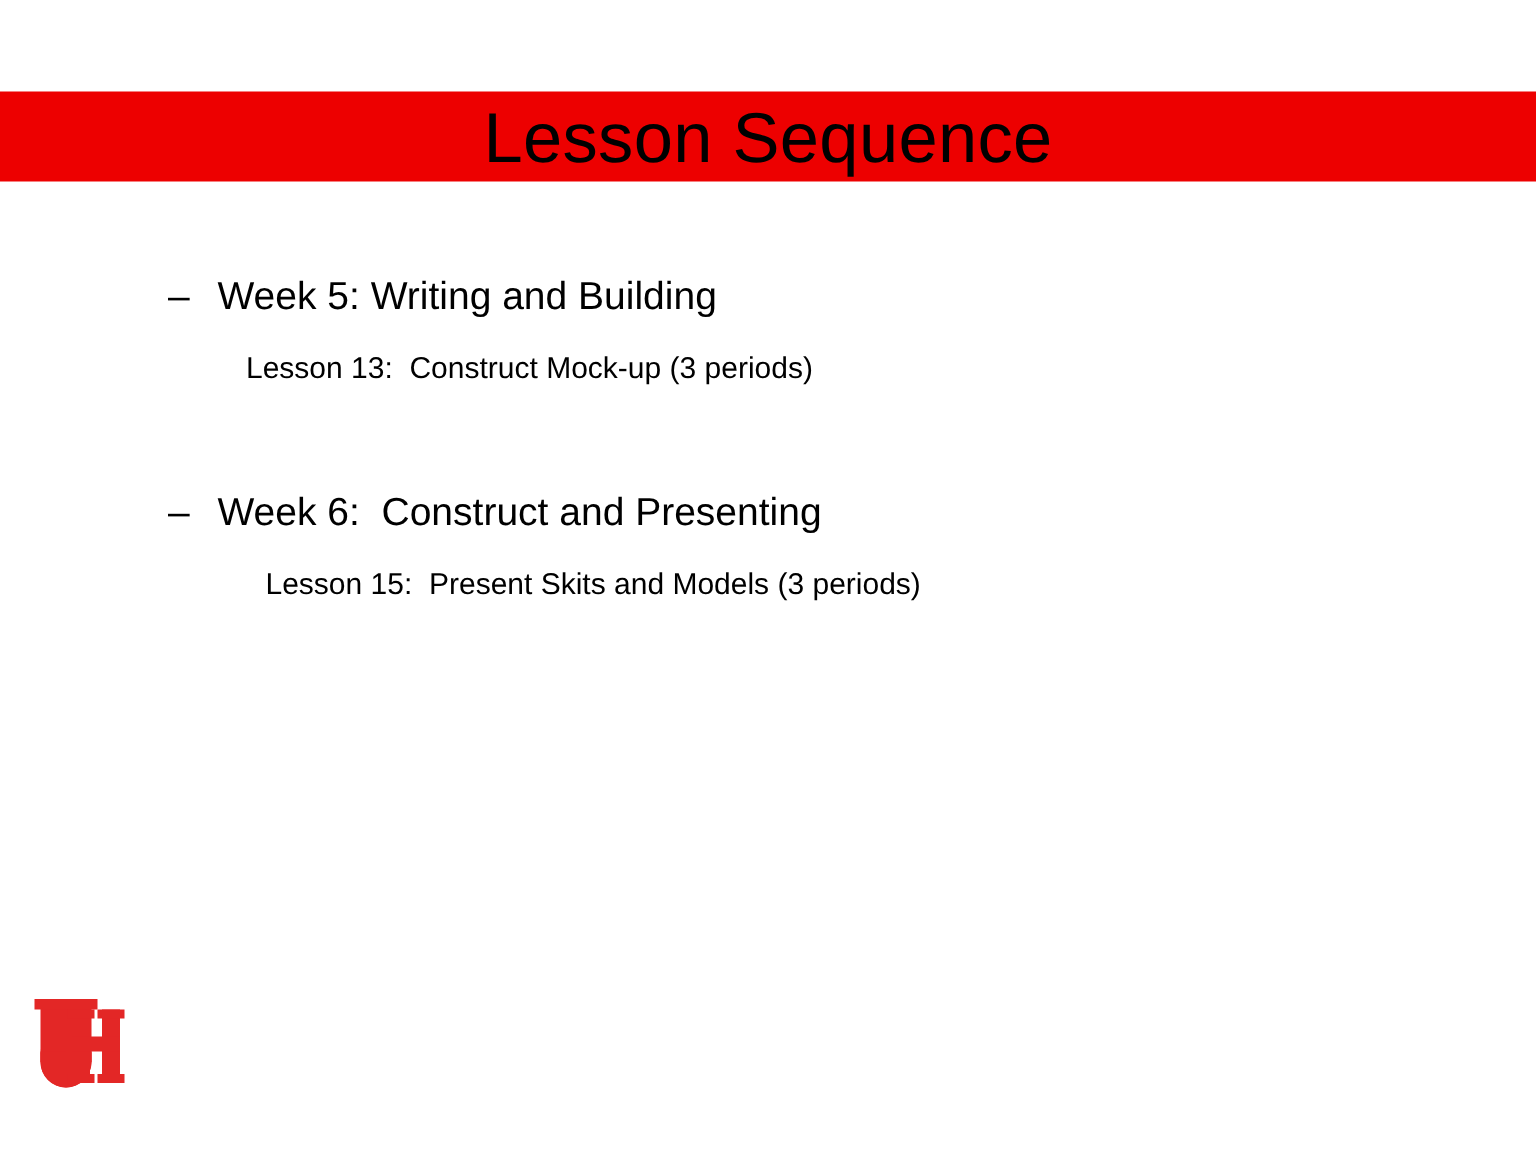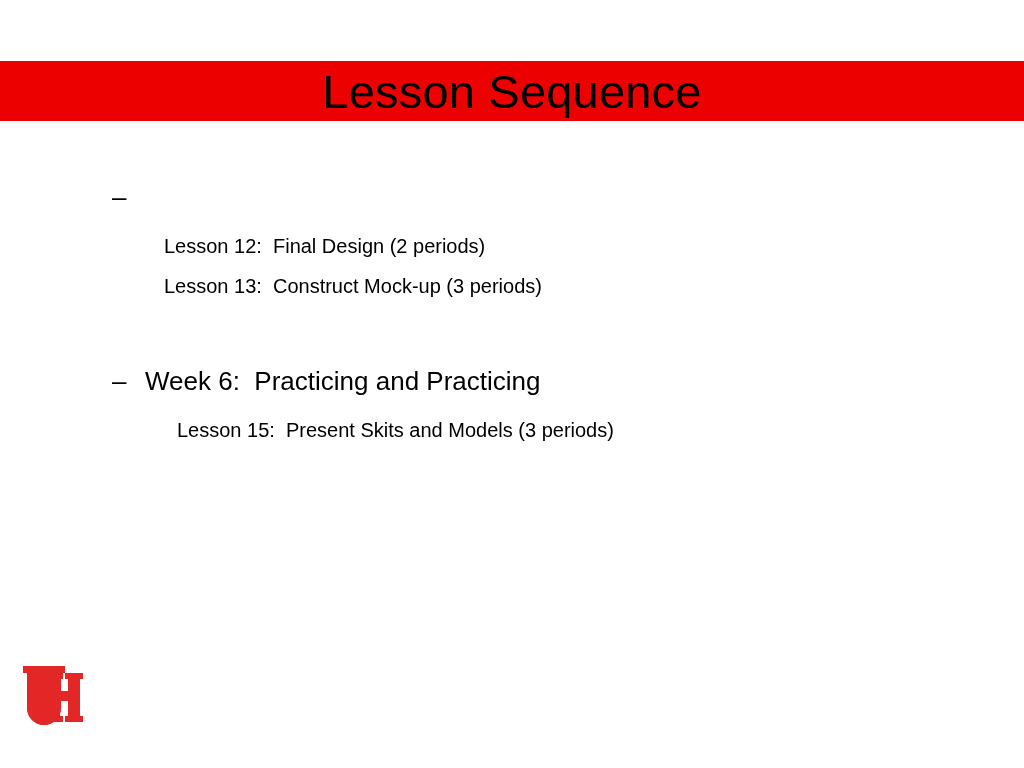--- a/index.html
+++ b/index.html
@@ -104,32 +104,32 @@
 
   <div class="title-banner">
     <div class="title-text">Lesson Sequence</div>
   </div>
 
   <div class="body">
 
     <div class="group">
       <div class="bullet-row">
         <span class="bullet-dash">–</span>
+        <span class="bullet-label">Week 5: Writing and Building</span>
       </div>
       <div class="gap-small"></div>
-      <div class="sub-row sub-indent-a">Lesson 12:  Final Design (2 periods)</div>
       <div class="sub-row sub-indent-a">Lesson 13:  Construct Mock-up (3 periods)</div>
     </div>
 
     <div class="spacer-block"></div>
 
     <div class="group">
       <div class="bullet-row">
         <span class="bullet-dash">–</span>
-        <span class="bullet-label">Week 6:  Practicing and Practicing</span>
+        <span class="bullet-label">Week 6:  Construct and Presenting</span>
       </div>
       <div class="gap-small"></div>
       <div class="sub-row sub-indent-b">Lesson 15:  Present Skits and Models (3 periods)</div>
     </div>
 
   </div>
 
   <div class="uh-logo">
     <svg viewBox="0 0 62 66" width="62" height="66" aria-hidden="true">
       <g fill="#E32726">

